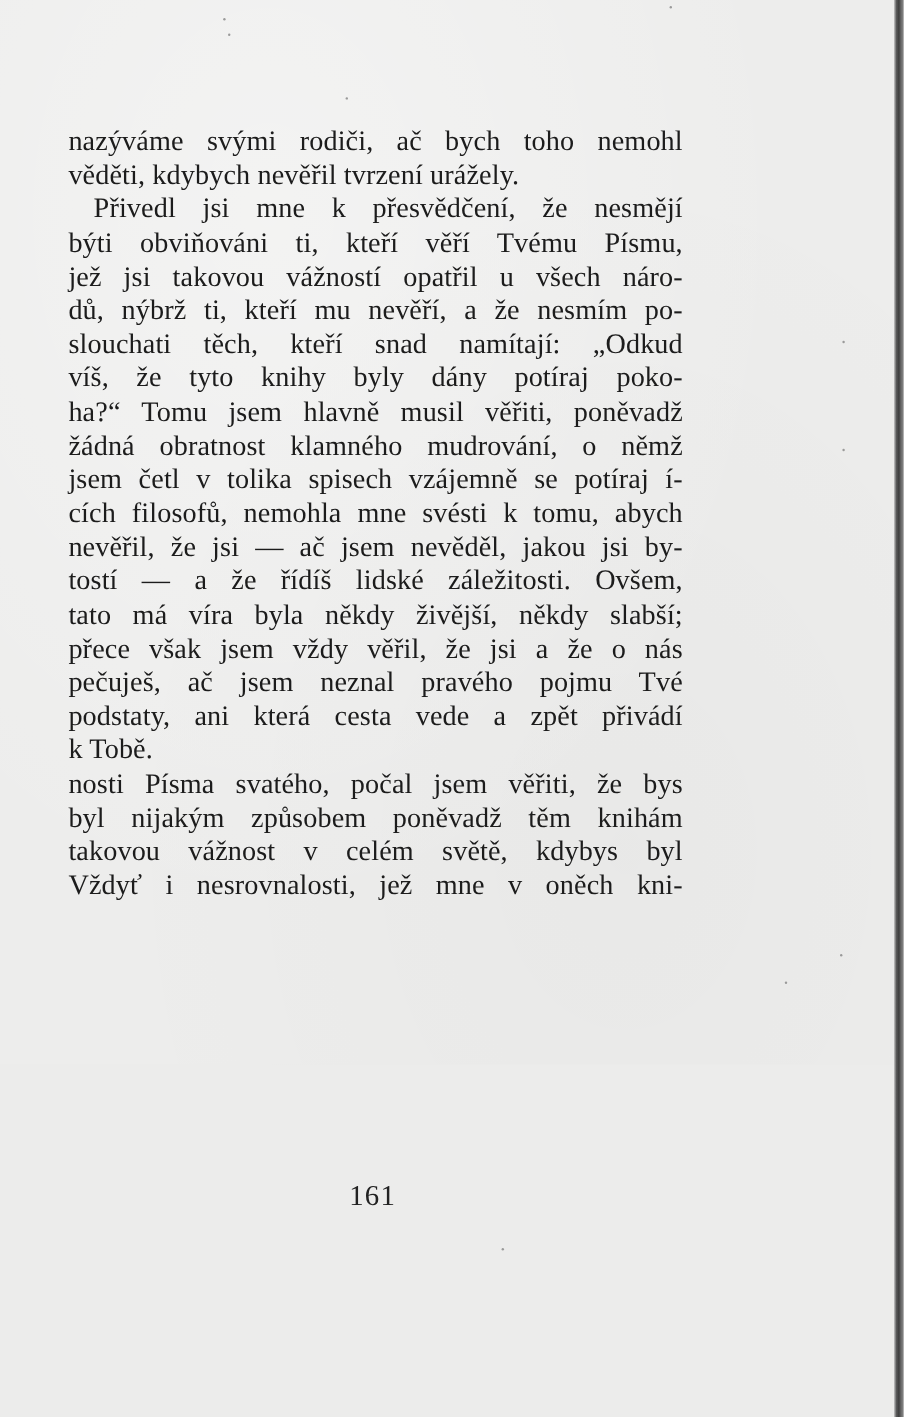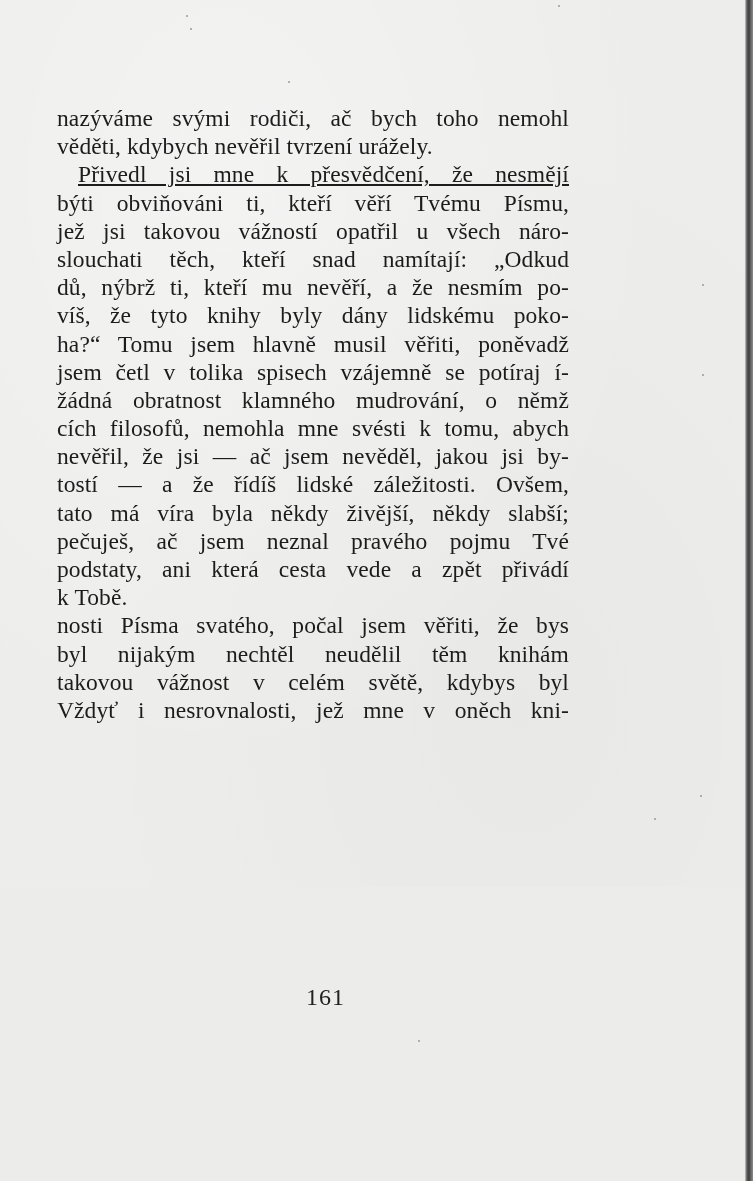--- a/index.html
+++ b/index.html
@@ -47,30 +47,28 @@
       white-space: nowrap;
       text-align: justify;
       text-align-last: justify;
       letter-spacing: 0.1px;
     }
     .line.last {
       text-align-last: left;
     }
     .line.indent {
       padding-left: 21px;
-      text-decoration: underline;
     }
     .page-number {
       position: absolute;
       left: 291px;
       top: 984px;
       font-size: 24px;
       letter-spacing: 1px;
       color: #222;
-      margin-left: 15px;
     }
     .speck {
       position: absolute;
       width: 2px;
       height: 2px;
       border-radius: 50%;
       background: #9a9a9a;
     }
   </style>
 </head>
@@ -86,35 +84,36 @@
   <div class="speck" style="left:700px;top:795px;"></div>
   <div class="speck" style="left:654px;top:818px;"></div>
   <div class="speck" style="left:418px;top:1040px;"></div>
 
   <div class="text-block">
     <span class="line">nazýváme svými rodiči, ač bych toho nemohl</span>
     <span class="line last">věděti, kdybych nevěřil tvrzení urážely.</span>
     <span class="line indent">Přivedl jsi mne k přesvědčení, že nesmějí</span>
     <span class="line">býti obviňováni ti, kteří věří Tvému Písmu,</span>
     <span class="line">jež jsi takovou vážností opatřil u všech náro-</span>
+    <span class="line">dů, nýbrž ti, kteří mu nevěří, a že nesmím po-</span>
     <span class="line">slouchati těch, kteří snad namítají: „Odkud</span>
-    <span class="line">dů, nýbrž ti, kteří mu nevěří, a že nesmím po-</span>
-    <span class="line">víš, že tyto knihy byly dány lidskému poko-</span>
+    <span class="line">víš, že tyto knihy byly dány potíraj poko-</span>
     <span class="line">ha?“ Tomu jsem hlavně musil věřiti, poněvadž</span>
+    <span class="line">žádná obratnost klamného mudrování, o němž</span>
     <span class="line">jsem četl v tolika spisech vzájemně se potíraj í-</span>
-    <span class="line">žádná obratnost klamného mudrování, o němž</span>
     <span class="line">cích filosofů, nemohla mne svésti k tomu, abych</span>
     <span class="line">nevěřil, že jsi — ač jsem nevěděl, jakou jsi by-</span>
     <span class="line">tostí — a že řídíš lidské záležitosti. Ovšem,</span>
     <span class="line">tato má víra byla někdy živější, někdy slabší;</span>
+    <span class="line">přece však jsem vždy věřil, že jsi a že o nás</span>
     <span class="line">pečuješ, ač jsem neznal pravého pojmu Tvé</span>
     <span class="line">podstaty, ani která cesta vede a zpět přivádí</span>
     <span class="line last">k Tobě.</span>
     <span class="line">nosti Písma svatého, počal jsem věřiti, že bys</span>
-    <span class="line">byl nijakým nechtěl neudělil těm knihám</span>
+    <span class="line">byl nijakým způsobem poněvadž těm knihám</span>
     <span class="line">takovou vážnost v celém světě, kdybys byl</span>
     <span class="line">Vždyť i nesrovnalosti, jež mne v oněch kni-</span>
   </div>
 
   <div class="page-number">161</div>
 </div>
 
 <div class="page-edge"></div>
 
 </body></html>

